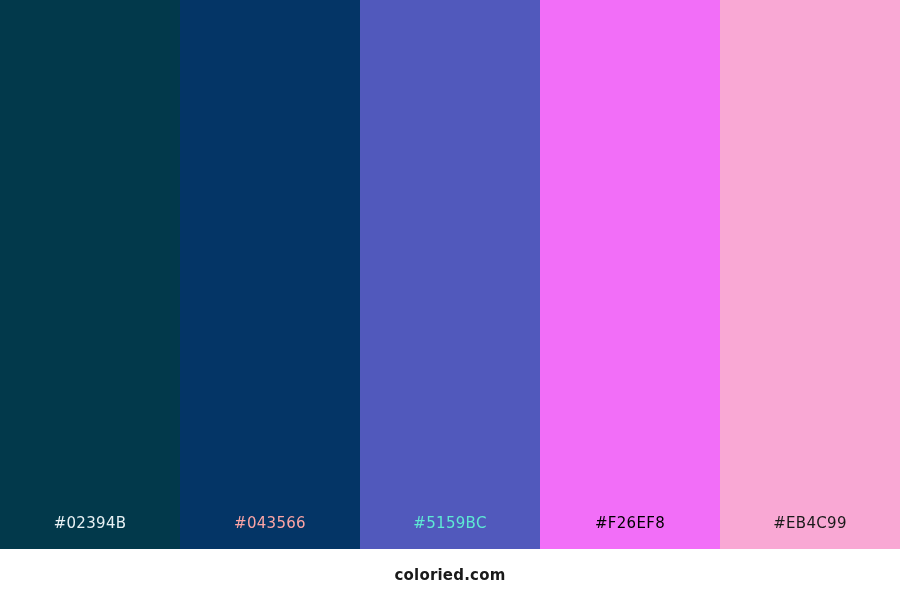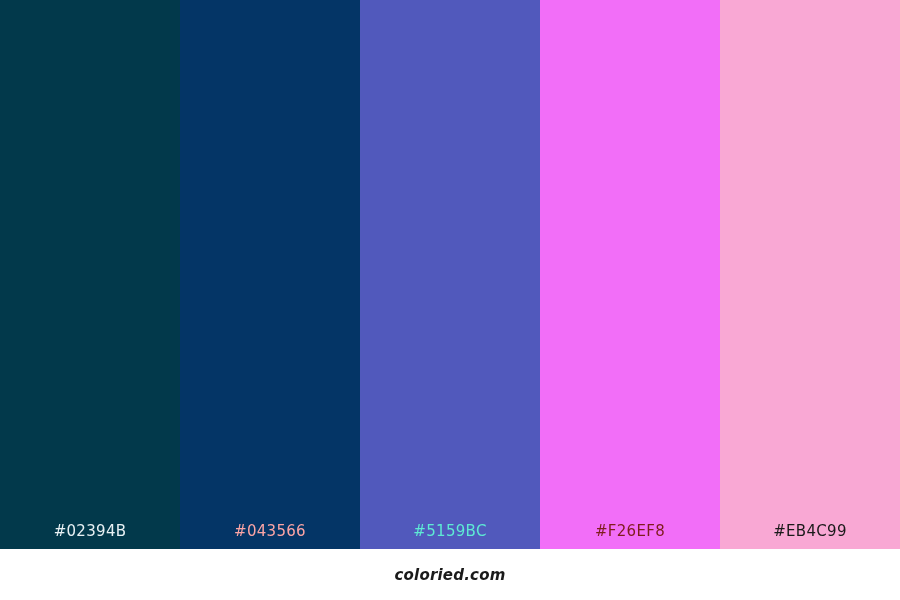--- a/index.html
+++ b/index.html
@@ -34,38 +34,37 @@
     align-items: flex-end;
     justify-content: center;
   }
   .swatch-label {
     display: block;
     width: 100%;
     text-align: center;
     font-size: 15px;
     line-height: 18px;
     letter-spacing: 0.3px;
-    padding-bottom: 9px;
+    padding-bottom: 17px;
     font-family: "DejaVu Sans", "Liberation Sans", sans-serif;
     white-space: nowrap;
   }
   .footer {
     flex: 1 1 auto;
     background: #ffffff;
     display: flex;
     align-items: center;
     justify-content: center;
   }
   .footer-brand {
     font-size: 15px;
     font-weight: bold;
     color: #1a1a1a;
     letter-spacing: 0.2px;
     font-family: "DejaVu Sans", "Liberation Sans", sans-serif;
-    font-style: italic;
   }
 </style>
 </head>
 <body>
 
 <div class="palette-page">
 
   <div class="swatch-strip">
 
     <div class="swatch" style="background-color: rgb(2, 57, 75);">
@@ -74,21 +73,21 @@
 
     <div class="swatch" style="background-color: rgb(4, 53, 102);">
       <span class="swatch-label" style="color: #fca5a5;">#043566</span>
     </div>
 
     <div class="swatch" style="background-color: rgb(81, 89, 188);">
       <span class="swatch-label" style="color: #5eead4;">#5159BC</span>
     </div>
 
     <div class="swatch" style="background-color: rgb(242, 110, 248);">
-      <span class="swatch-label" style="color: #7f1d1d;">#F26EF8</span>
+      <span class="swatch-label" style="color: #000000;">#F26EF8</span>
     </div>
 
     <div class="swatch" style="background-color: #f9a8d4;">
       <span class="swatch-label" style="color: rgb(26, 26, 26);">#EB4C99</span>
     </div>
 
   </div>
 
   <div class="footer">
     <span class="footer-brand">coloried.com</span>

